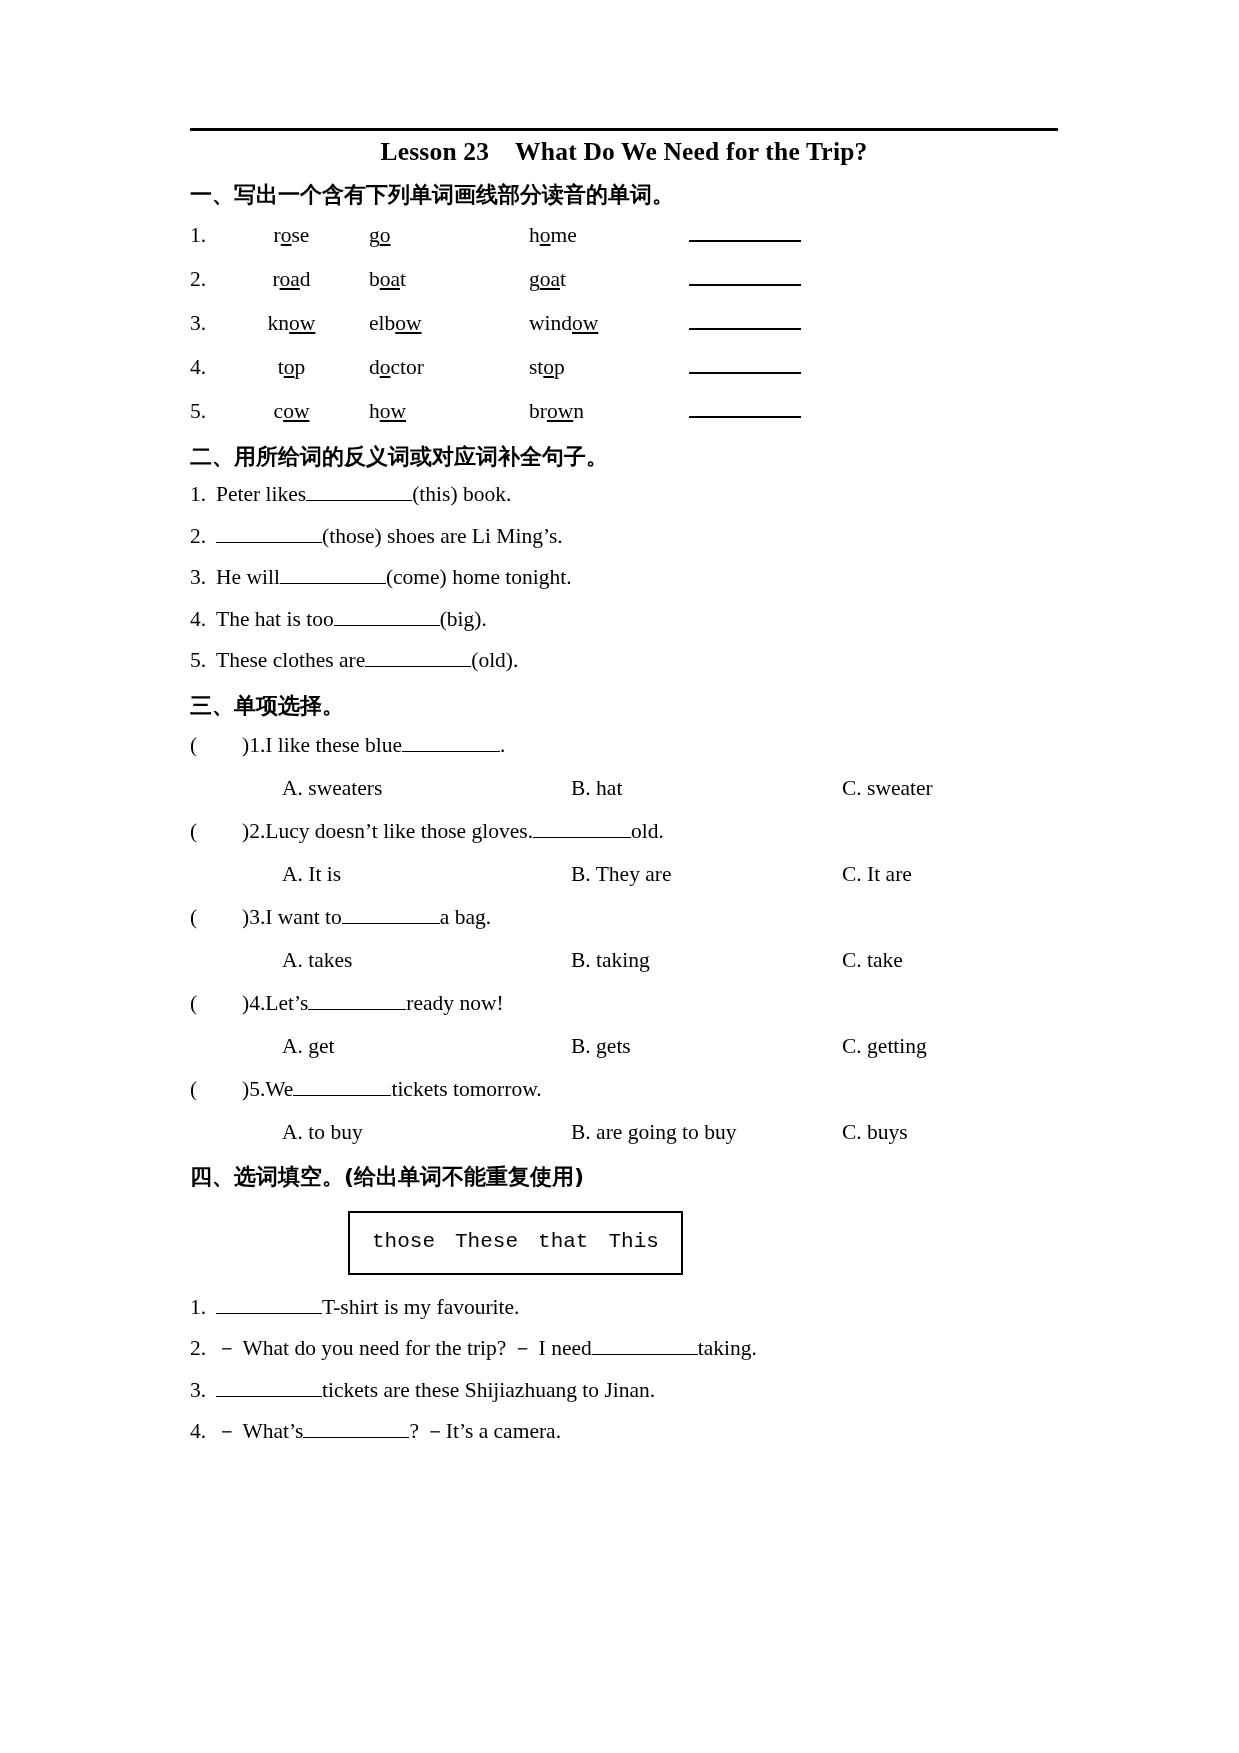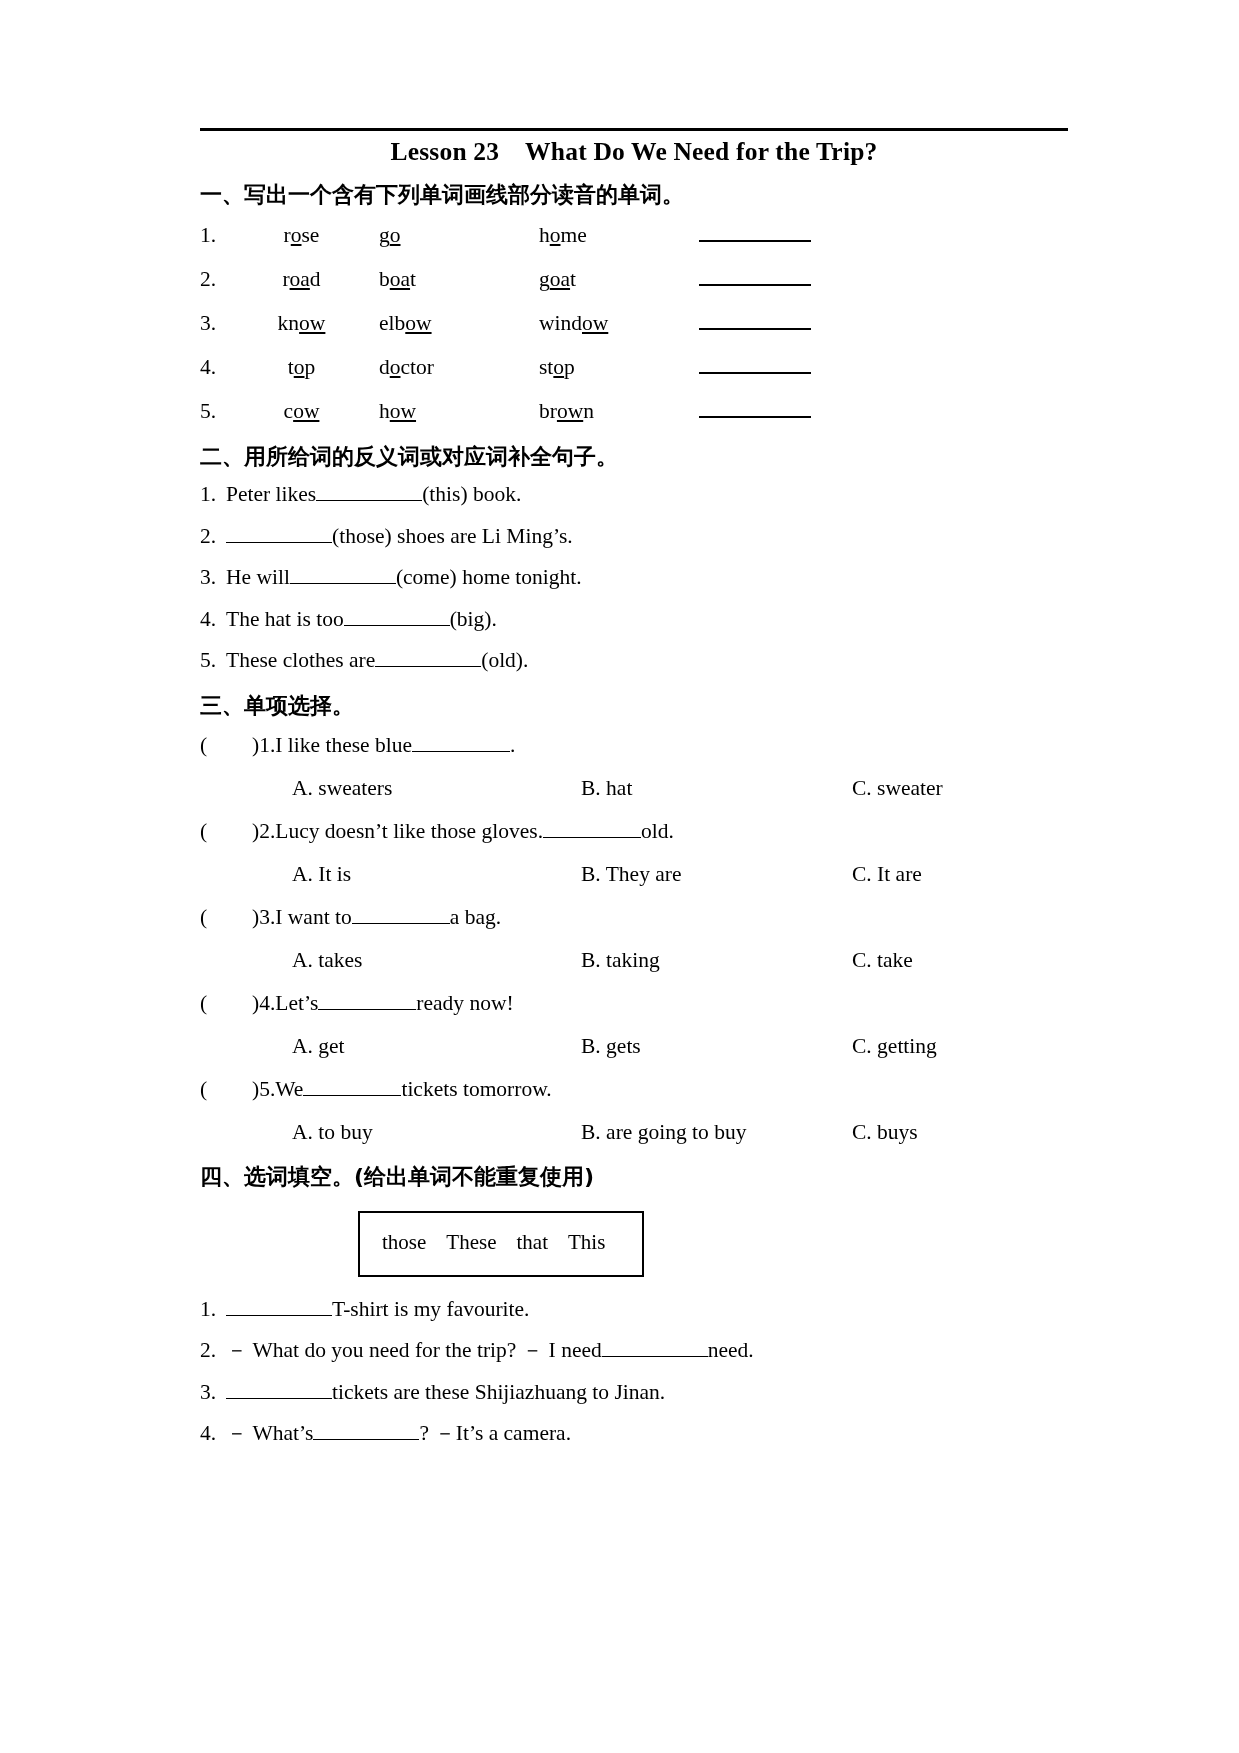--- a/index.html
+++ b/index.html
@@ -14,21 +14,21 @@
   .page {
     position: relative;
     width: 1239px;
     height: 1753px;
     margin: 0 auto;
     background: #ffffff;
     overflow: hidden;
   }
   .sheet {
     position: absolute;
-    left: 200px;
+    left: 190px;
     top: 128px;
     width: 868px;
   }
 
   
   .title-rule {
     border-top: 3px solid #000;
     width: 868px;
     margin: 0 0 6px 0;
   }
@@ -127,20 +127,21 @@
     margin: 20px 0 22px 0;
     padding-left: 158px;
   }
   .wordbank {
     border: 2.4px solid #000;
     padding: 17px 22px 20px 22px;
     font-size: 21px;
     white-space: pre;
     min-width: 238px;
     text-align: left;
+    font-family: Liberation Mono, monospace;
   }
   .wordbank span + span { margin-left: 20px; }
 </style>
 </head>
 <body>
 
 <div class="page">
   <div class="sheet">
 
     <div class="title-rule"></div>
@@ -304,21 +305,21 @@
     <div id="ex4-rows">
         <div class="ex-row">
           <span class="num">1.</span>
           <span class="blank blank-md"></span>
           <span>T-shirt is my favourite.</span>
         </div>
         <div class="ex-row">
           <span class="num">2.</span>
           <span>－  What do you need for the trip?     －  I need</span>
           <span class="blank blank-md"></span>
-          <span> need.</span>
+          <span> taking.</span>
         </div>
         <div class="ex-row">
           <span class="num">3.</span>
           <span class="blank blank-md"></span>
           <span> tickets are these Shijiazhuang to Jinan.</span>
         </div>
         <div class="ex-row">
           <span class="num">4.</span>
           <span>－  What’s</span>
           <span class="blank blank-md"></span>

